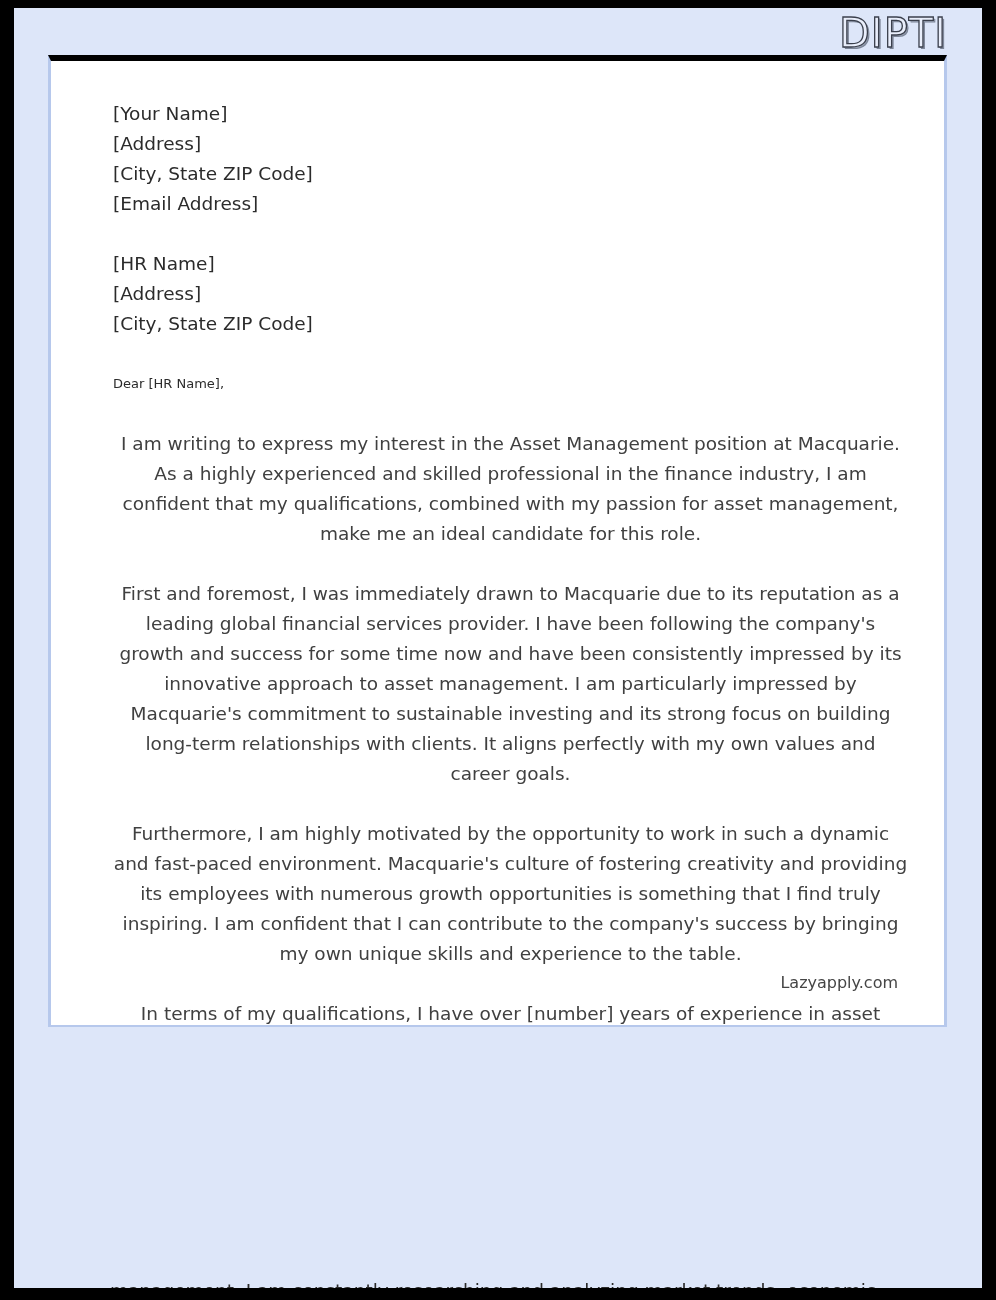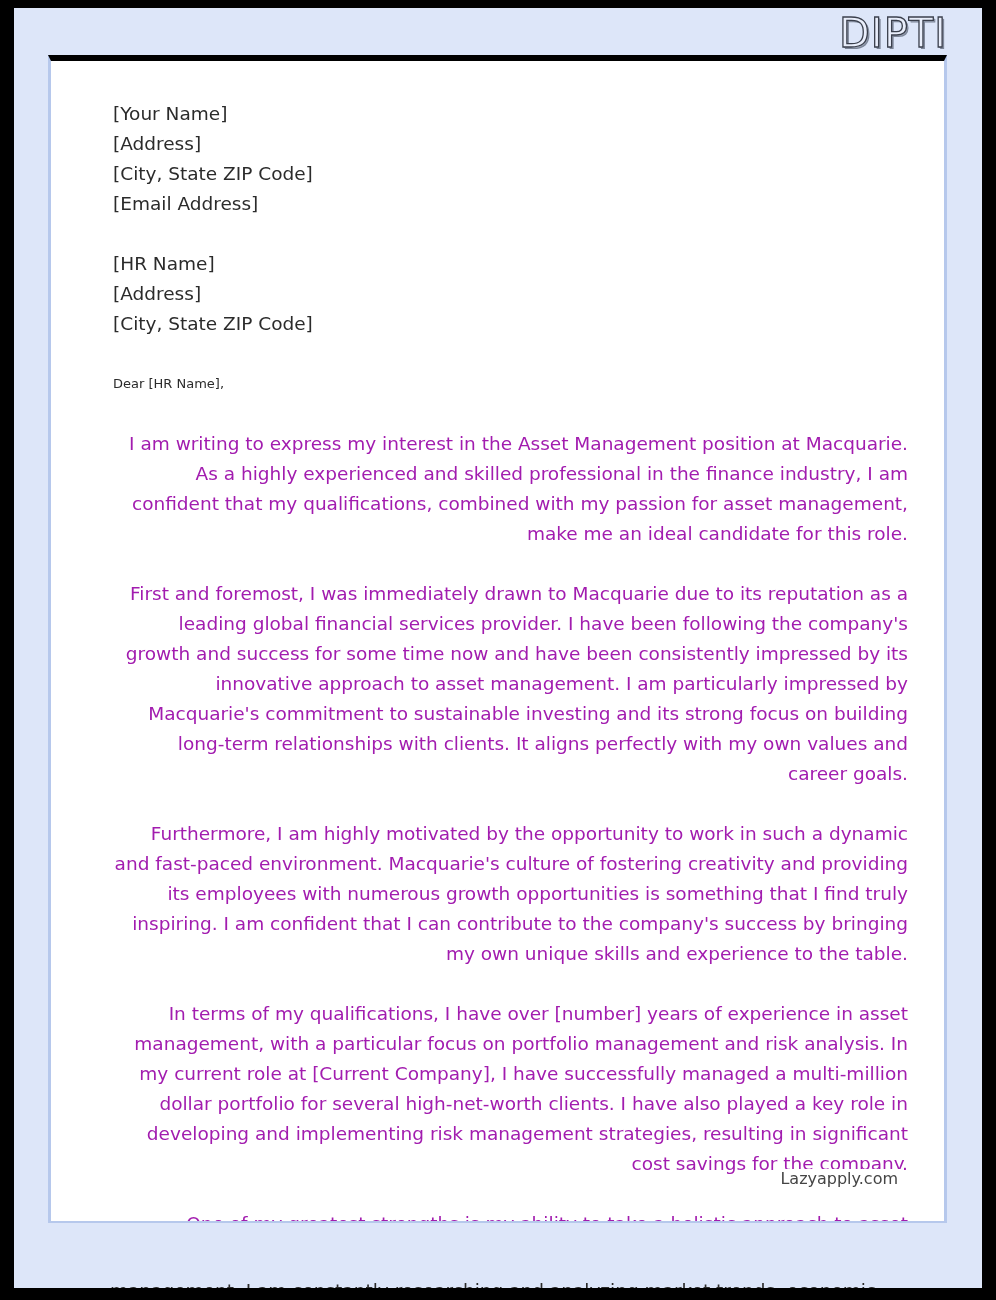--- a/index.html
+++ b/index.html
@@ -59,21 +59,21 @@
        2px 2px 0 #7d8698;
     white-space: nowrap;
   }
 
   
   #page {
     position: absolute;
     left: 34px;
     top: 47px;
     width: 899px;
-    height: 1168px;
+    height: 972px;
     background: #ffffff;
     border-top: 6px solid #000000;
     border-left: 3px solid #b6c8ec;
     border-right: 3px solid #b6c8ec;
     border-bottom: 2px solid #b6c8ec;
     box-sizing: border-box;
     overflow: hidden;
   }
 
   #letter {
@@ -89,23 +89,23 @@
     color: #2b2b2b;
   }
 
   .spacer {
     height: 30px;
   }
 
   .para {
     font-size: 18.5px;
     line-height: 30px;
-    color: #a21caf;
+    color: #404040;
     margin: 0;
-    text-align: right;
+    text-align: center;
   }
 
   .para + .para {
     margin-top: 30px;
   }
 
   .salutation {
     font-size: 13px;
     line-height: 30px;
     color: #2b2b2b;

